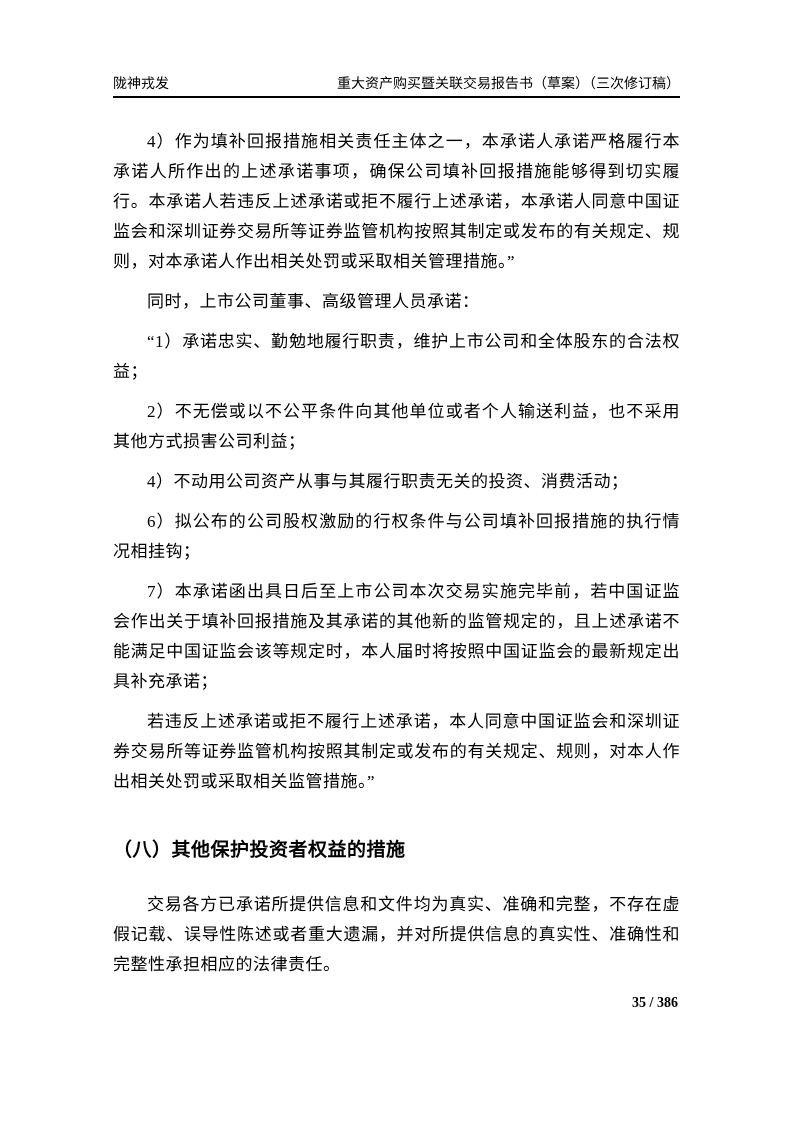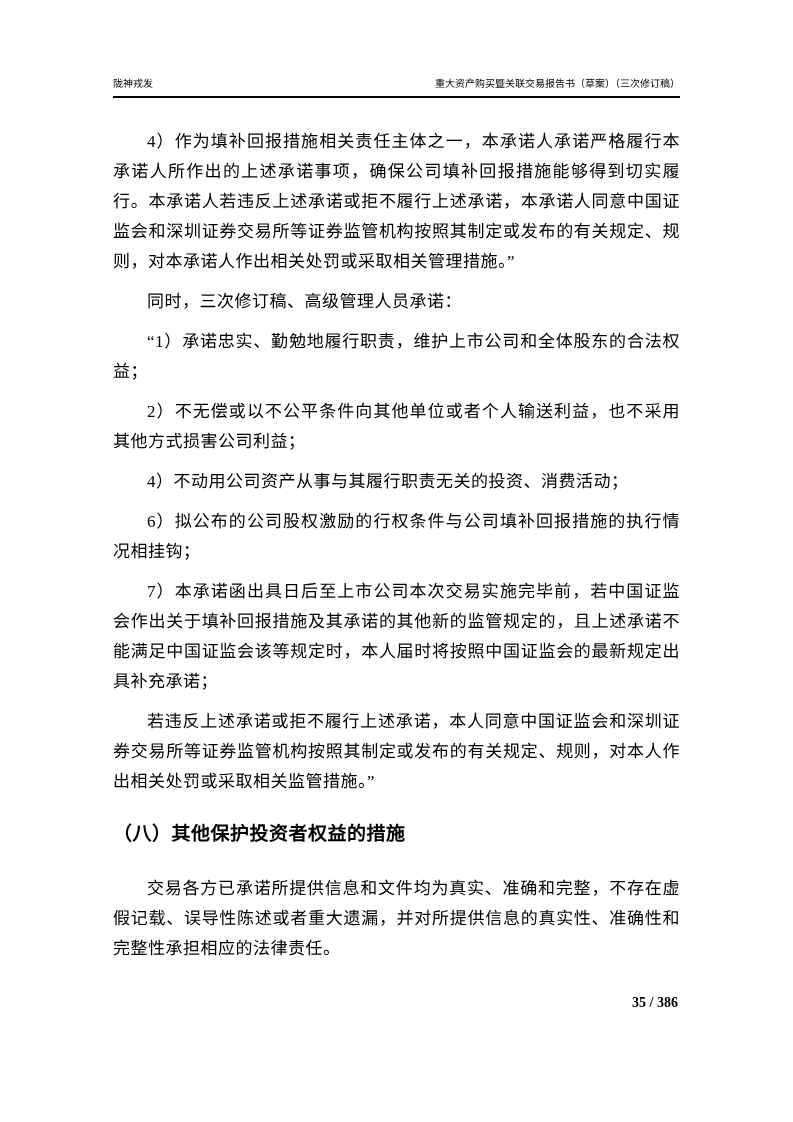--- a/index.html
+++ b/index.html
@@ -13,21 +13,21 @@
     margin: 0 auto;
     background: #ffffff;
     padding: 52px 113px 0 113px;
     overflow: hidden;
   }
 
   .page-header {
     display: flex;
     justify-content: space-between;
     align-items: flex-end;
-    font-size: 10px;
+    font-size: 14px;
     line-height: 16px;
     padding-bottom: 4px;
     border-bottom: 2px solid #000000;
   }
   .page-header .hdr-left { white-space: nowrap; }
   .page-header .hdr-right { white-space: nowrap; margin-top: 24px; }
 
   .doc-body {
     margin-top: 29px;
   }
@@ -39,21 +39,21 @@
     text-indent: 2em;
     margin-bottom: 10px;
     letter-spacing: 0.5px;
   }
 
   .section-heading {
     font-family: "Liberation Sans", "DejaVu Sans", sans-serif;
     font-weight: bold;
     font-size: 19px;
     line-height: 26px;
-    margin-top: 24px;
+    margin-top: 40px;
     margin-bottom: 27px;
     letter-spacing: 0.5px;
   }
 
   .page-footer {
     position: absolute;
     top: 994px;
     right: 115px;
     font-size: 14px;
     font-weight: bold;
@@ -65,21 +65,21 @@
 
 <div class="page">
 
   <header class="page-header">
     <span class="hdr-left">陇神戎发</span>
     <span class="hdr-right">重大资产购买暨关联交易报告书（草案）（三次修订稿）</span>
   </header>
 
   <main class="doc-body">
     <p>4）作为填补回报措施相关责任主体之一，本承诺人承诺严格履行本承诺人所作出的上述承诺事项，确保公司填补回报措施能够得到切实履行。本承诺人若违反上述承诺或拒不履行上述承诺，本承诺人同意中国证监会和深圳证券交易所等证券监管机构按照其制定或发布的有关规定、规则，对本承诺人作出相关处罚或采取相关管理措施。”</p>
-    <p>同时，三次修订稿、高级管理人员承诺：</p>
+    <p>同时，上市公司董事、高级管理人员承诺：</p>
     <p>“1）承诺忠实、勤勉地履行职责，维护上市公司和全体股东的合法权益；</p>
     <p>2）不无偿或以不公平条件向其他单位或者个人输送利益，也不采用其他方式损害公司利益；</p>
     <p>4）不动用公司资产从事与其履行职责无关的投资、消费活动；</p>
     <p>6）拟公布的公司股权激励的行权条件与公司填补回报措施的执行情况相挂钩；</p>
     <p>7）本承诺函出具日后至上市公司本次交易实施完毕前，若中国证监会作出关于填补回报措施及其承诺的其他新的监管规定的，且上述承诺不能满足中国证监会该等规定时，本人届时将按照中国证监会的最新规定出具补充承诺；</p>
     <p>若违反上述承诺或拒不履行上述承诺，本人同意中国证监会和深圳证券交易所等证券监管机构按照其制定或发布的有关规定、规则，对本人作出相关处罚或采取相关监管措施。”</p>
 
     <h2 class="section-heading">（八）其他保护投资者权益的措施</h2>
 
     <p>交易各方已承诺所提供信息和文件均为真实、准确和完整，不存在虚假记载、误导性陈述或者重大遗漏，并对所提供信息的真实性、准确性和完整性承担相应的法律责任。</p>

